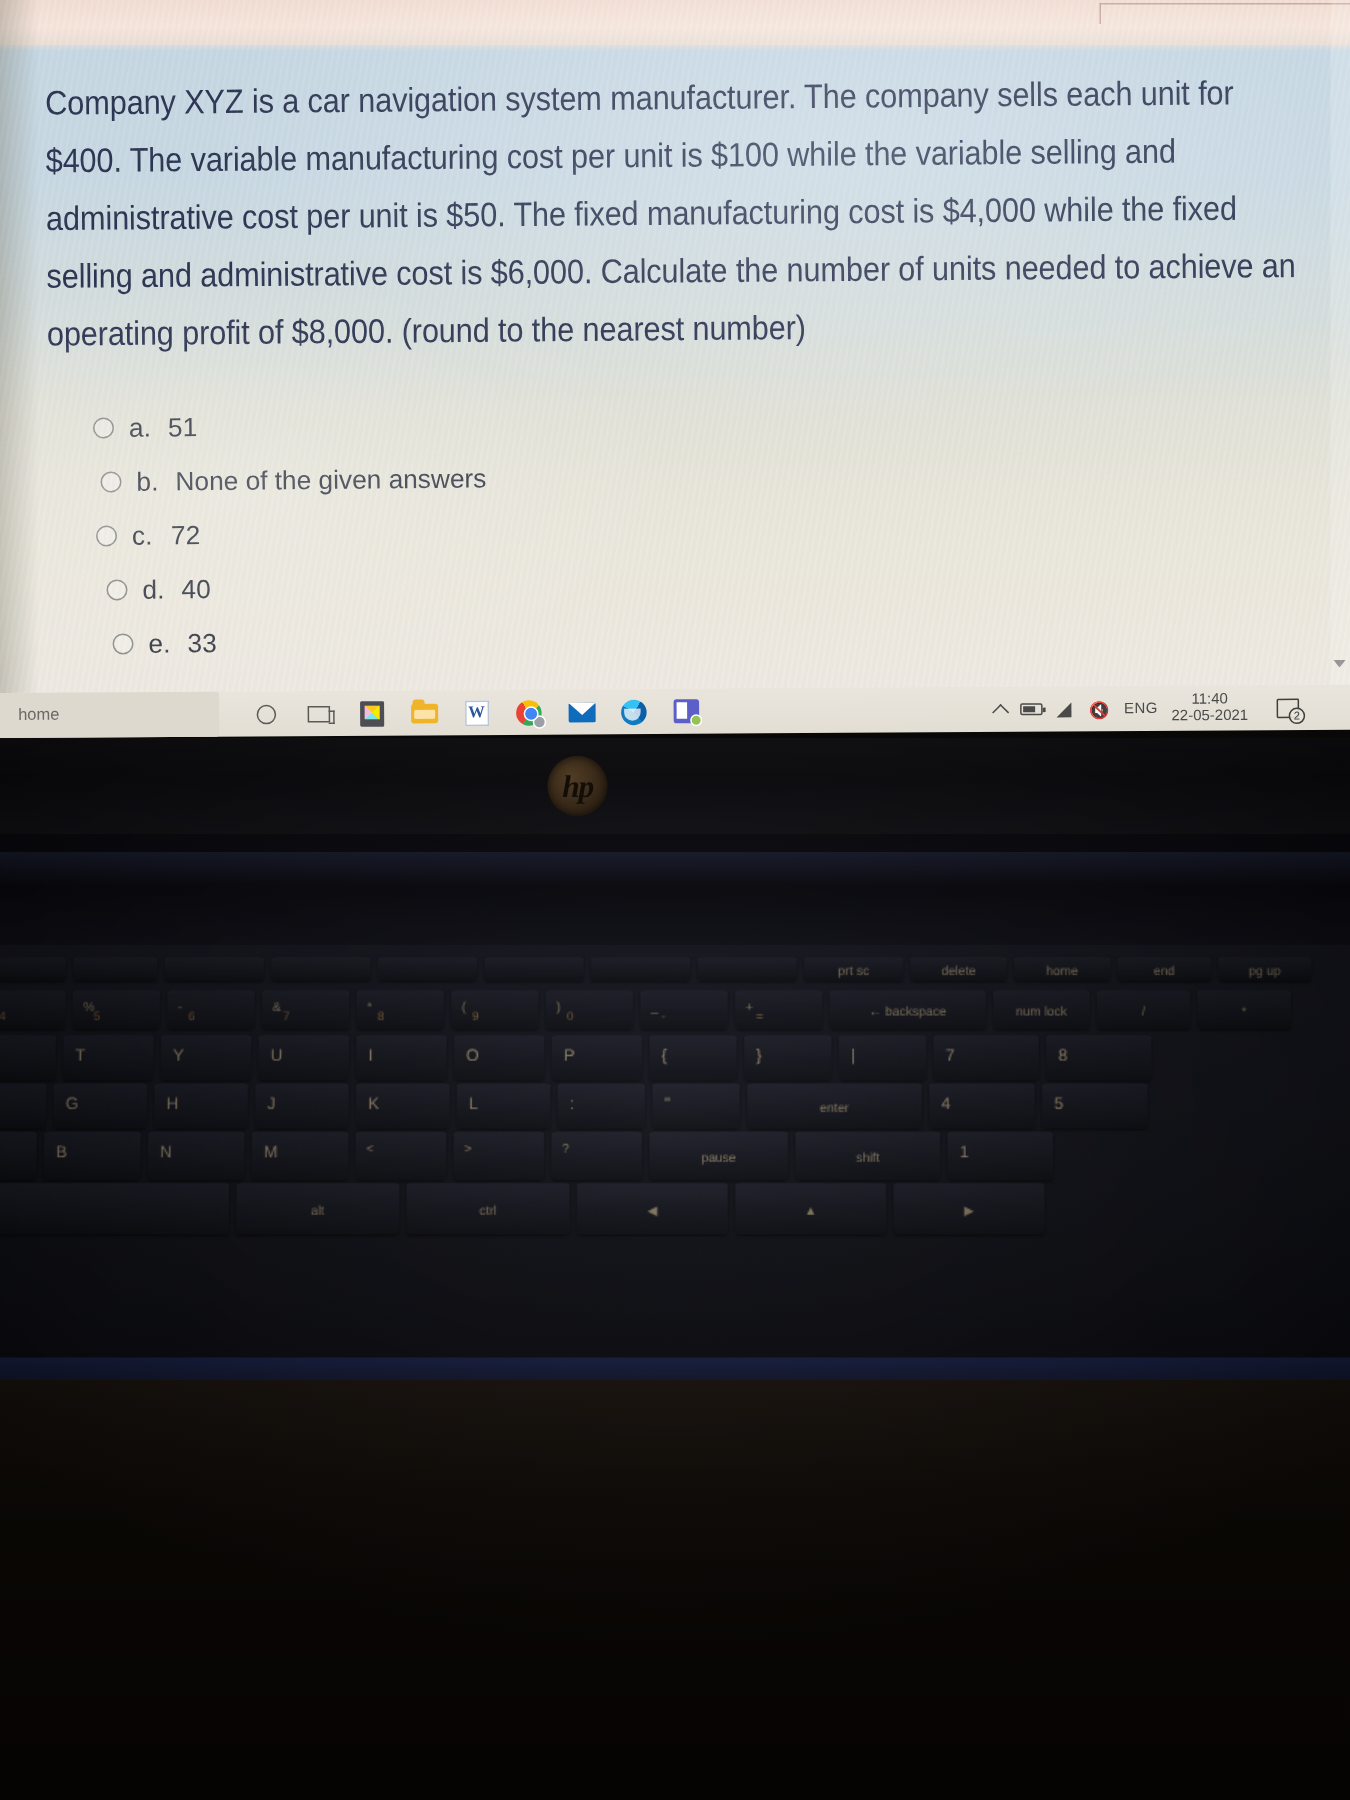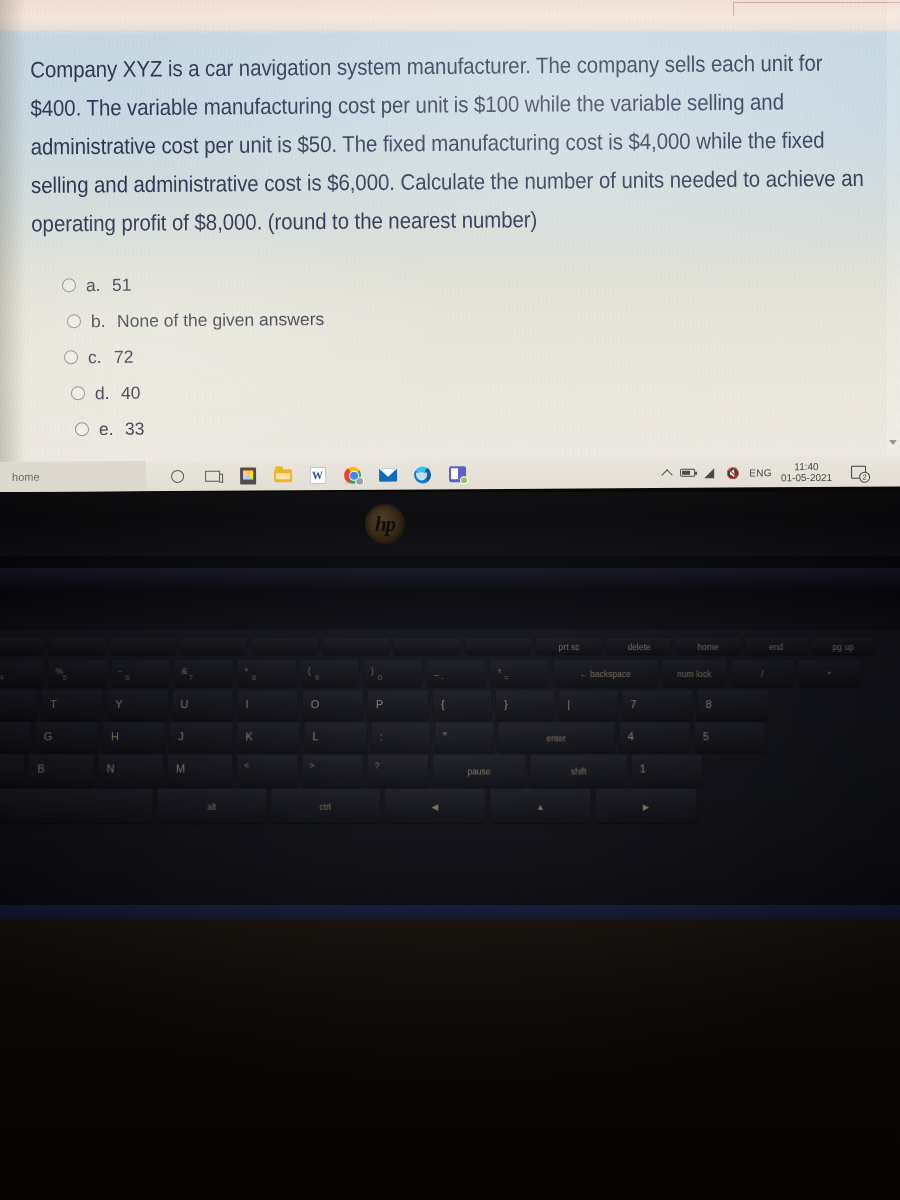--- a/index.html
+++ b/index.html
@@ -299,21 +299,21 @@
     </div>
 
     <div class="tray">
       <span class="chev"></span>
       <span class="batt"></span>
       <span class="wifi"></span>
       <span class="spk">🔇</span>
       <span class="lang">ENG</span>
       <span class="clock">
         <span style="display:block">11:40</span>
-        <span style="display:block">01-05-2021</span>
+        <span style="display:block">22-05-2021</span>
       </span>
       <span class="notif">
         <span class="nb">2</span>
       </span>
     </div>
   </div>
 
   <div class="bezel-bottom"></div>
   <div class="hp-logo">hp</div>
   <div class="hinge"></div>

